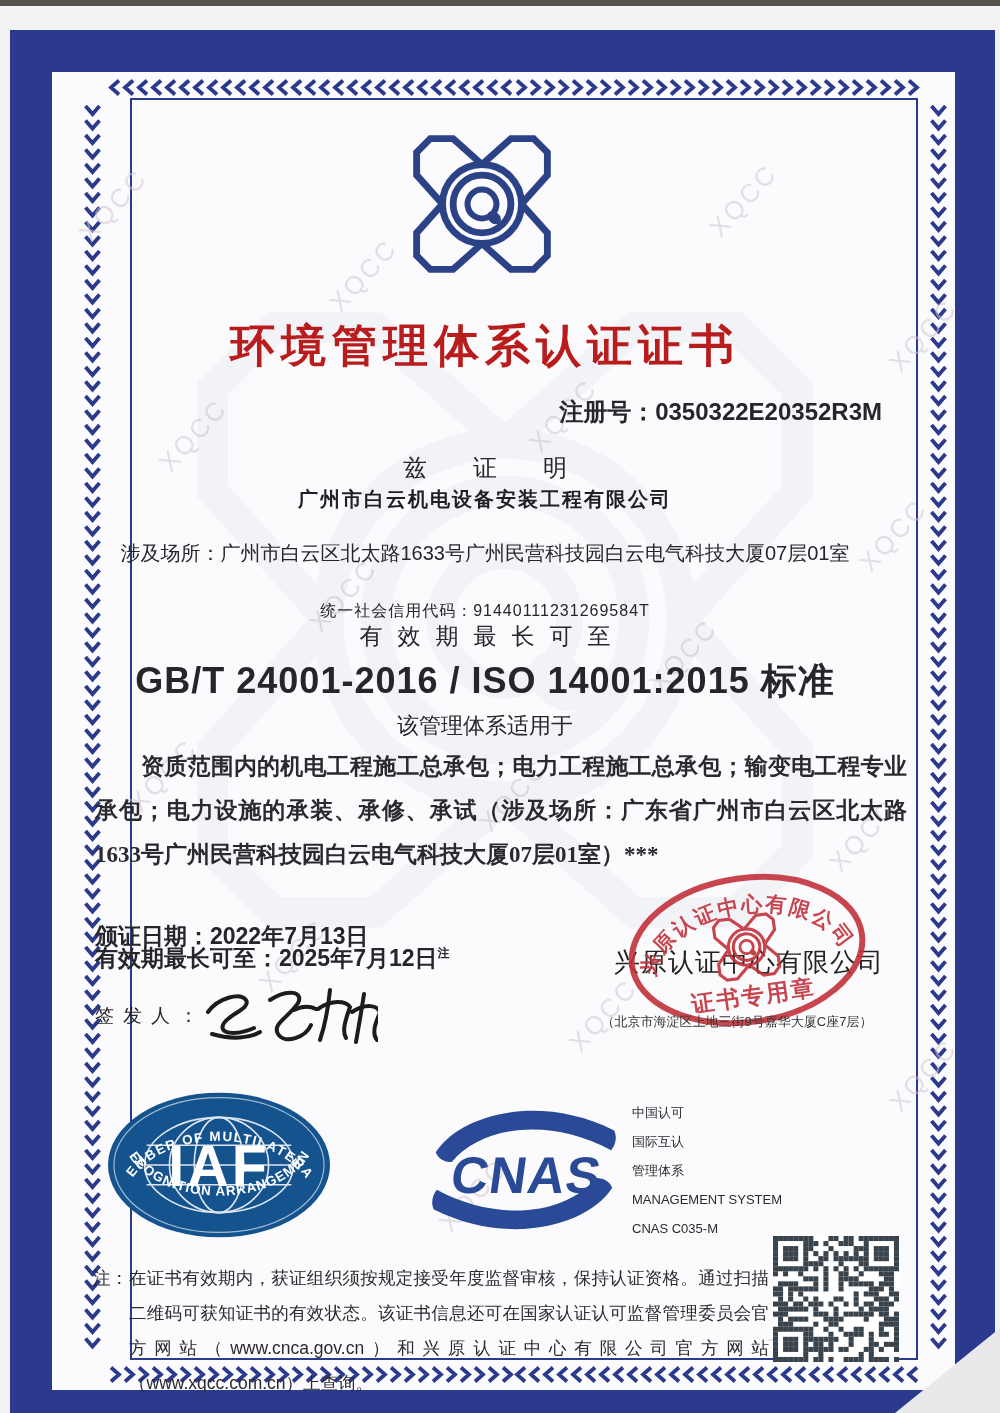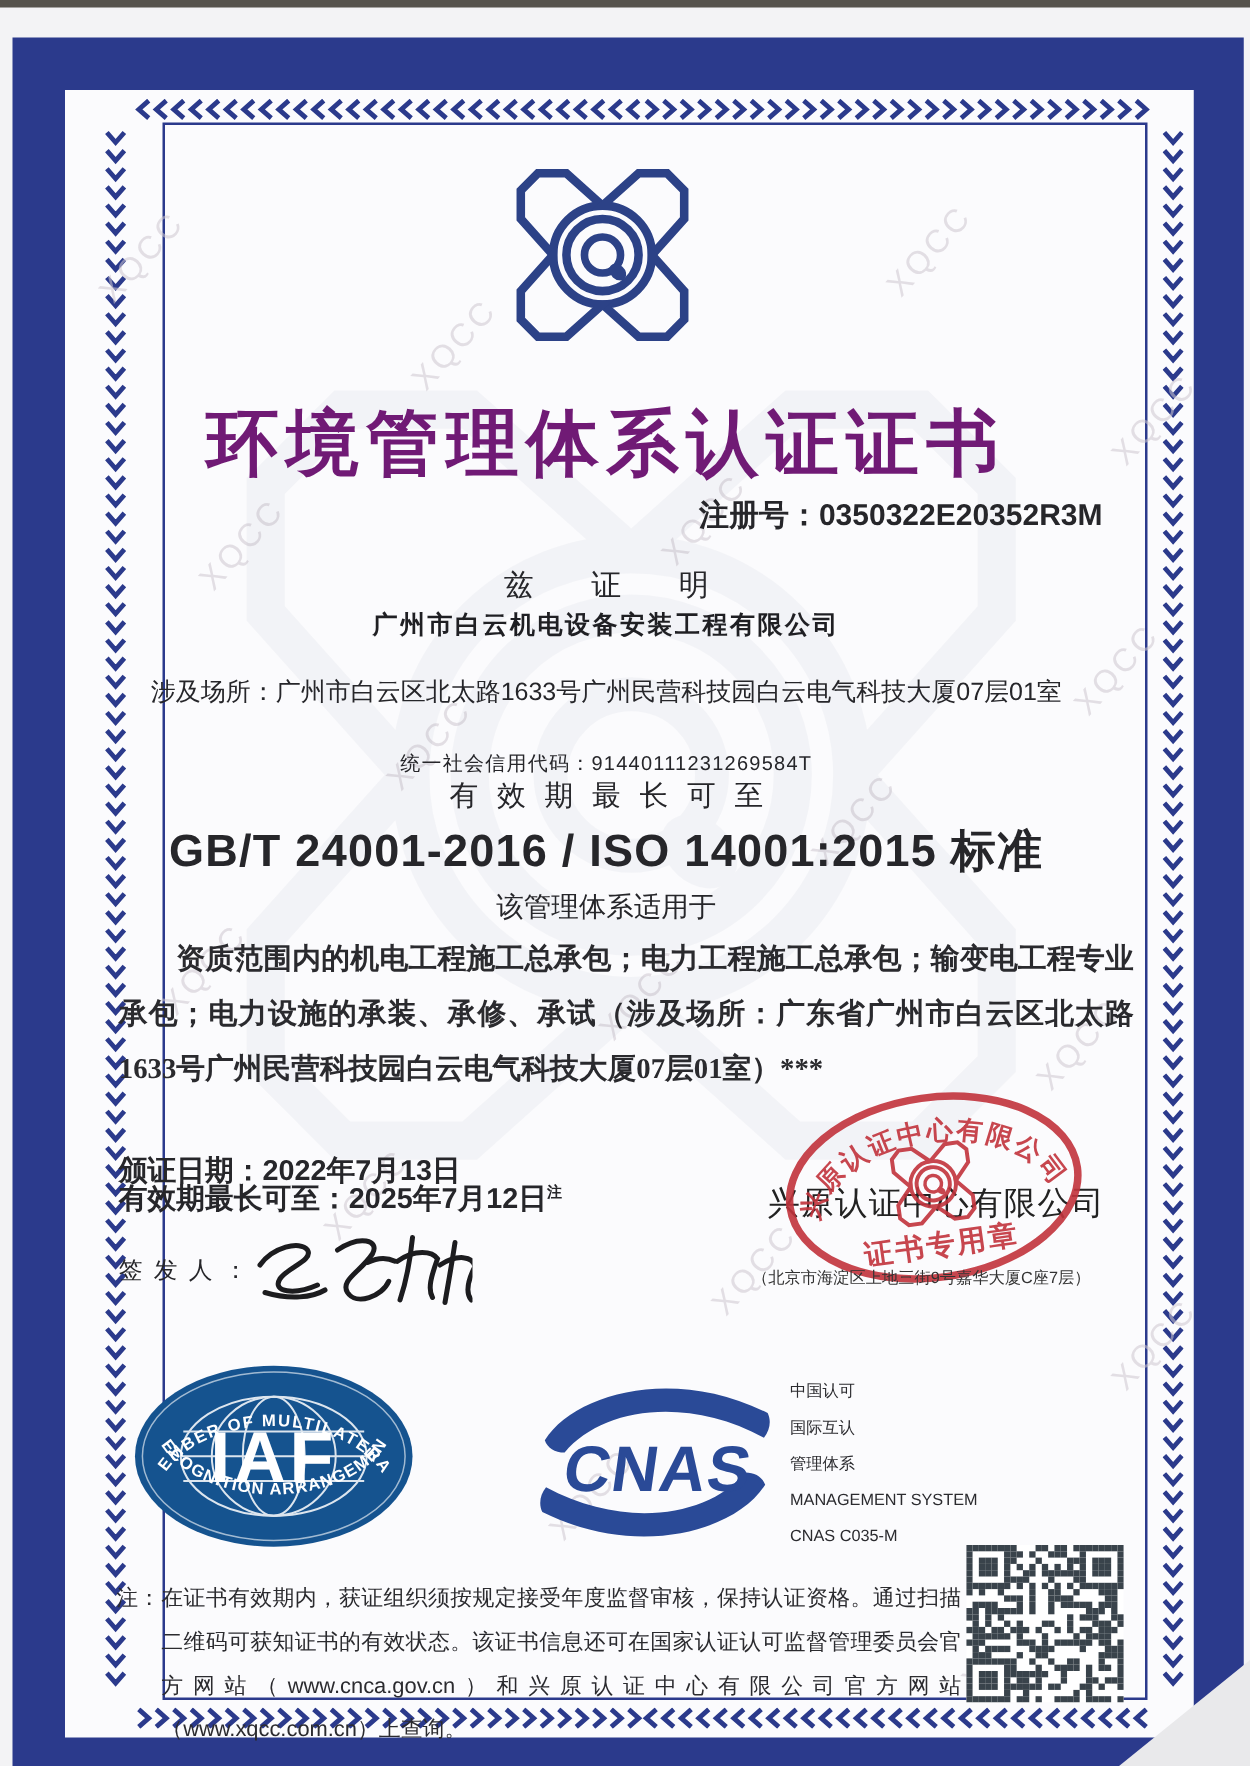--- a/index.html
+++ b/index.html
@@ -10,21 +10,21 @@
   .inner{position:absolute;left:52px;top:72px;width:903px;height:1318px;background:#fbfbfd;}
   .corner-fold{position:absolute;right:0;bottom:0;width:105px;height:85px;background:#e9e9eb;
         clip-path:polygon(100% 0,100% 100%,0 100%);}
   .rule{position:absolute;left:130px;top:98px;width:784px;height:1258px;border:2px solid #2b3a8c;}
   .chev{position:absolute;}
   .wm{position:absolute;color:#cfc8d0;opacity:.55;font-size:26px;letter-spacing:3px;
         transform:rotate(-48deg);font-weight:400;pointer-events:none;}
   .wm-emblem{position:absolute;left:165px;top:280px;width:680px;height:680px;color:#8e97ad;opacity:.07;}
   .abs{position:absolute;}
   .center{text-align:center;}
-  .title{left:120px;top:316px;width:730px;font-size:58px;font-weight:900;letter-spacing:6px;color:#701a75;}
+  .title{left:120px;top:316px;width:730px;font-size:45px;font-weight:900;letter-spacing:6px;color:#b91c1c;}
   .reg{left:470px;top:396px;width:412px;text-align:right;font-size:24px;font-weight:700;}
   .certify{left:130px;top:452px;width:710px;font-size:24px;letter-spacing:46px;text-indent:46px;}
   .company{left:95px;top:486px;width:780px;font-size:20px;font-weight:800;letter-spacing:2px;color:#1f1f23;}
   .addr{left:75px;top:540px;width:820px;font-size:20px;}
   .credit{left:95px;top:575px;width:780px;font-size:16px;letter-spacing:1px;margin-top:26px;}
   .conform{left:130px;top:621px;width:710px;font-size:23px;letter-spacing:15px;text-indent:15px;}
   .standard{left:95px;top:657px;width:780px;font-size:36px;font-weight:700;letter-spacing:1px;}
   .applies{left:130px;top:711px;width:710px;font-size:22px;}
   .scope{left:95px;top:745px;width:812px;font-size:23px;line-height:44px;text-align:justify;
         text-indent:46px;font-weight:600;color:#2a2a2e;font-family:Liberation Serif, serif;}

